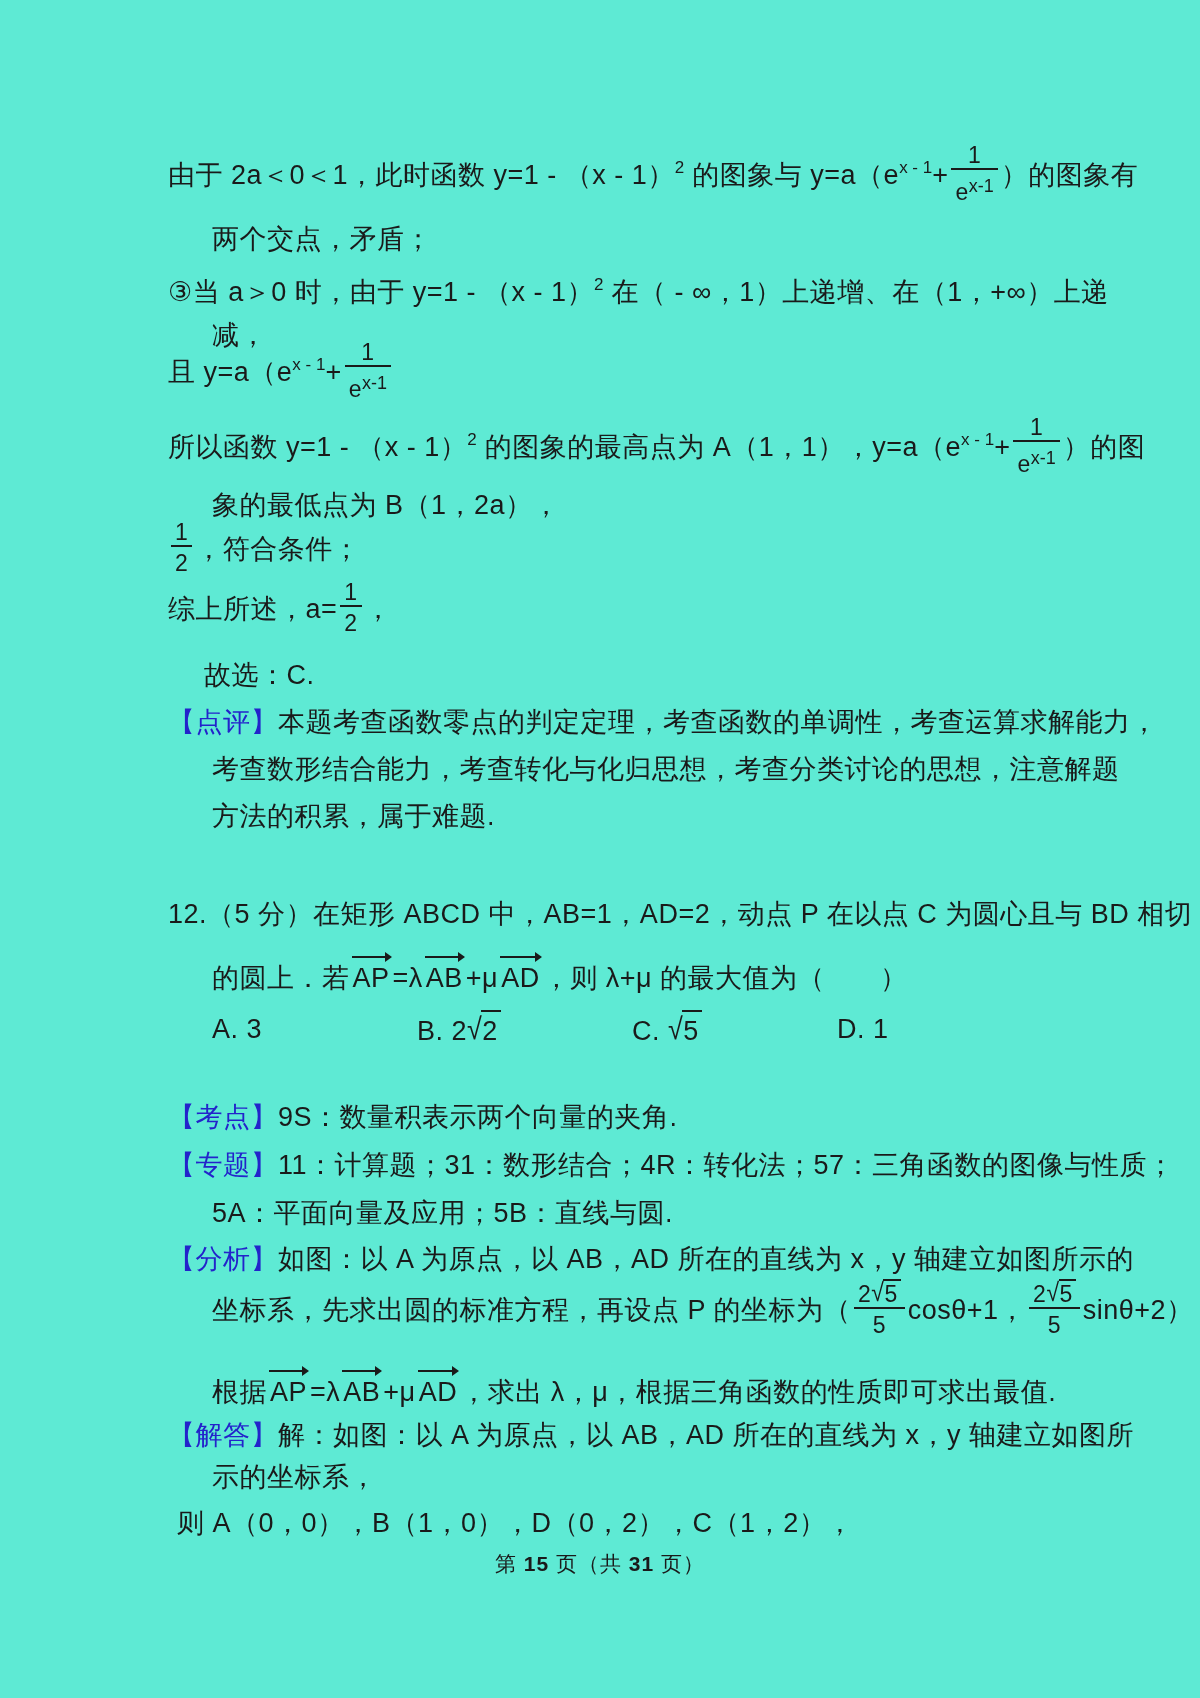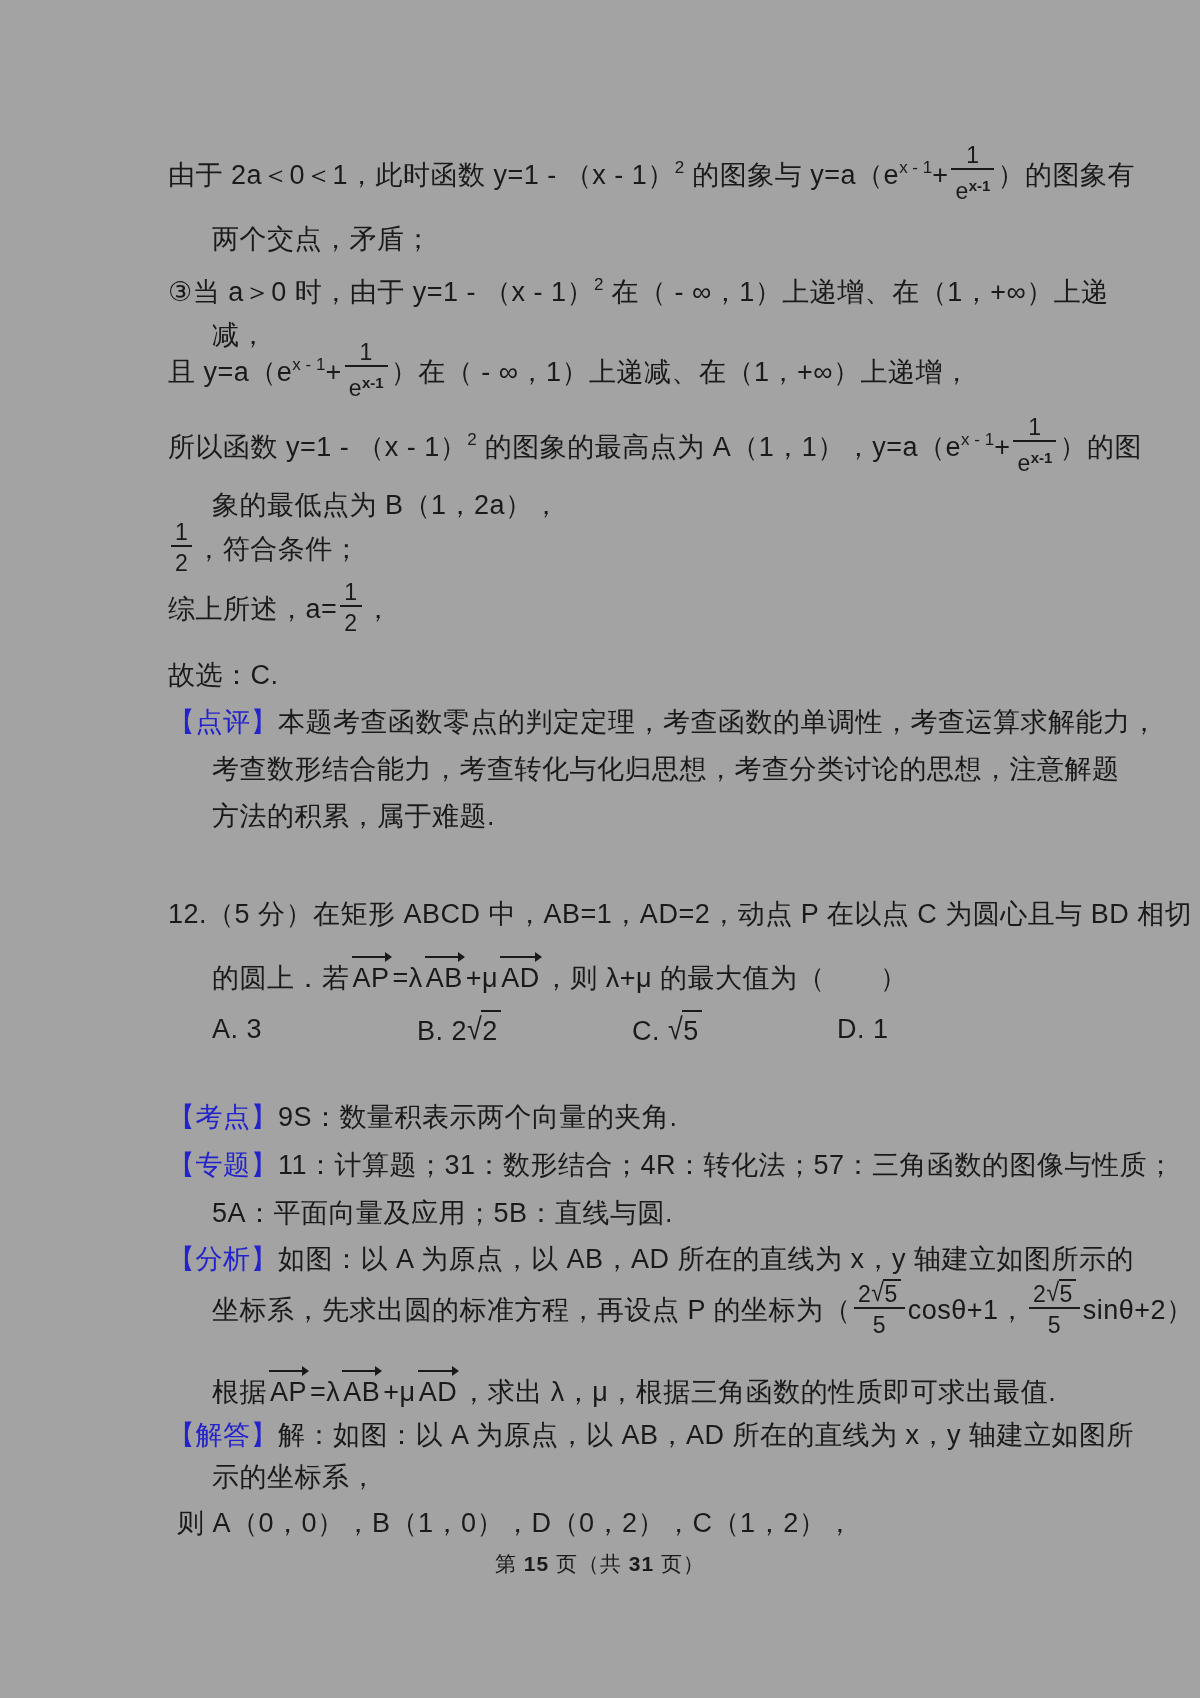--- a/index.html
+++ b/index.html
@@ -1,20 +1,20 @@
 <!DOCTYPE html>
 <html style="--label-blue: #2323cb;"><head>
 <meta charset="utf-8">
 <style>
   html, body { margin: 0; padding: 0; background: #ffffff; }
   .page {
     position: relative;
     width: 1200px;
     height: 1698px;
-    background: #a3a3a3;
+    background: #5eead4;
     overflow: hidden;
     font-family: "Liberation Sans", "DejaVu Sans", sans-serif;
     color: #1a1a1a;
   }
   .line {
     position: absolute;
     left: 168px;
     font-size: 27px;
     line-height: 38px;
     white-space: nowrap;
@@ -39,21 +39,21 @@
     line-height: normal;
   }
   .frac .num { display: block; font-size: 23px; line-height: 26px; padding: 0 4px; }
   .frac .den {
     display: block;
     font-size: 23px;
     line-height: 32px;
     border-top: 2px solid #1a1a1a;
     padding: 0 4px;
   }
-  .frac .sup { font-size: 15px; vertical-align: 8px; font-weight: bold; }
+  .frac .sup { font-size: 18px; vertical-align: 8px; }
   
   .vec { position: relative; display: inline-block; margin: 13px 3px; }
   .vec-arrow { position: absolute; left: -1px; right: -1px; top: -7px; height: 10px; }
   .vec-arrow::before {
     content: ""; position: absolute; left: 0; right: 5px; top: 4px;
     border-top: 2px solid #1a1a1a;
   }
   .vec-arrow::after {
     content: ""; position: absolute; right: -1px; top: 0; width: 0; height: 0;
     border-left: 7px solid #1a1a1a;
@@ -85,26 +85,26 @@
 </style>
 </head>
 <body>
 
 <div class="page">
   <div id="doc">
       <div class="line indent-0" style="top: 144px;"><span class="t-run">由于 2a＜0＜1，此时函数 y=1 - （x - 1）</span><span class="sup">2</span><span class="t-run"> 的图象与 y=a（e</span><span class="sup">x - 1</span><span class="t-run">+</span><span class="frac"><span class="num"><span class="t-run">1</span></span><span class="den"><span class="t-run">e</span><span class="sup">x-1</span></span></span><span class="t-run">）的图象有</span></div>
       <div class="line indent-1" style="top: 220px;"><span class="t-run">两个交点，矛盾；</span></div>
       <div class="line indent-0" style="top: 266px; text-align: right;"><span class="t-run">③当 a＞0 时，由于 y=1 - （x - 1）</span><span class="sup">2</span><span class="t-run"> 在（ - ∞，1）上递增、在（1，+∞）上递</span></div>
       <div class="line indent-1" style="top: 316px;"><span class="t-run">减，</span></div>
-      <div class="line indent-0" style="top: 341px;"><span class="t-run">且 y=a（e</span><span class="sup">x - 1</span><span class="t-run">+</span><span class="frac"><span class="num"><span class="t-run">1</span></span><span class="den"><span class="t-run">e</span><span class="sup">x-1</span></span></span><span class="t-run">）在（ - ∞，1）上递减、在（1，+∞）上递增，</span></div>
+      <div class="line indent-0" style="top: 341px;"><span class="t-run">且 y=a（e</span><span class="sup">x - 1</span><span class="t-run">+</span><span class="frac"><span class="num"><span class="t-run">1</span></span><span class="den"><span class="t-run">e</span><span class="sup">x-1</span></span></span></div>
       <div class="line indent-0" style="top: 416px;"><span class="t-run">所以函数 y=1 - （x - 1）</span><span class="sup">2</span><span class="t-run"> 的图象的最高点为 A（1，1），y=a（e</span><span class="sup">x - 1</span><span class="t-run">+</span><span class="frac"><span class="num"><span class="t-run">1</span></span><span class="den"><span class="t-run">e</span><span class="sup">x-1</span></span></span><span class="t-run">）的图</span></div>
       <div class="line indent-1" style="top: 486px;"><span class="t-run">象的最低点为 B（1，2a），</span></div>
       <div class="line indent-0" style="top: 521px;"><span class="frac"><span class="num"><span class="t-run">1</span></span><span class="den"><span class="t-run">2</span></span></span><span class="t-run">，符合条件；</span></div>
       <div class="line indent-0" style="top: 581px;"><span class="t-run">综上所述，a=</span><span class="frac"><span class="num"><span class="t-run">1</span></span><span class="den"><span class="t-run">2</span></span></span><span class="t-run">，</span></div>
-      <div class="line indent-0" style="top: 656px;"><span class="t-run">故选：C.</span></div>
+      <div class="line indent-0" style="top: 656px; margin-left: 36px;"><span class="t-run">故选：C.</span></div>
       <div class="line indent-0" style="top: 703px;"><span class="blue-label">【点评】</span><span class="t-run">本题考查函数零点的判定定理，考查函数的单调性，考查运算求解能力，</span></div>
       <div class="line indent-1" style="top: 750px;"><span class="t-run">考查数形结合能力，考查转化与化归思想，考查分类讨论的思想，注意解题</span></div>
       <div class="line indent-1" style="top: 797px;"><span class="t-run">方法的积累，属于难题.</span></div>
       <div class="line indent-0" style="top: 895px;"><span class="t-run">12.（5 分）在矩形 ABCD 中，AB=1，AD=2，动点 P 在以点 C 为圆心且与 BD 相切</span></div>
       <div class="line indent-1" style="top: 946px;"><span class="t-run">的圆上．若</span><span class="vec"><span class="vec-arrow"></span><span class="vec-body">AP</span></span><span class="t-run">=λ</span><span class="vec"><span class="vec-arrow"></span><span class="vec-body">AB</span></span><span class="t-run">+μ</span><span class="vec"><span class="vec-arrow"></span><span class="vec-body">AD</span></span><span class="t-run">，则 λ+μ 的最大值为（　　）</span></div>
       <div class="line indent-0" style="top: 1010px;">
         <span class="option" style="left: 44px;"><span class="t-run">A. 3</span></span>
         <span class="option" style="left: 249px;"><span class="t-run">B. 2</span><span class="sqrt"><span class="radical">√</span><span class="radicand">2</span></span></span>
         <span class="option" style="left: 464px;"><span class="t-run">C. </span><span class="sqrt"><span class="radical">√</span><span class="radicand">5</span></span></span>
         <span class="option" style="left: 669px;"><span class="t-run">D. 1</span></span>

